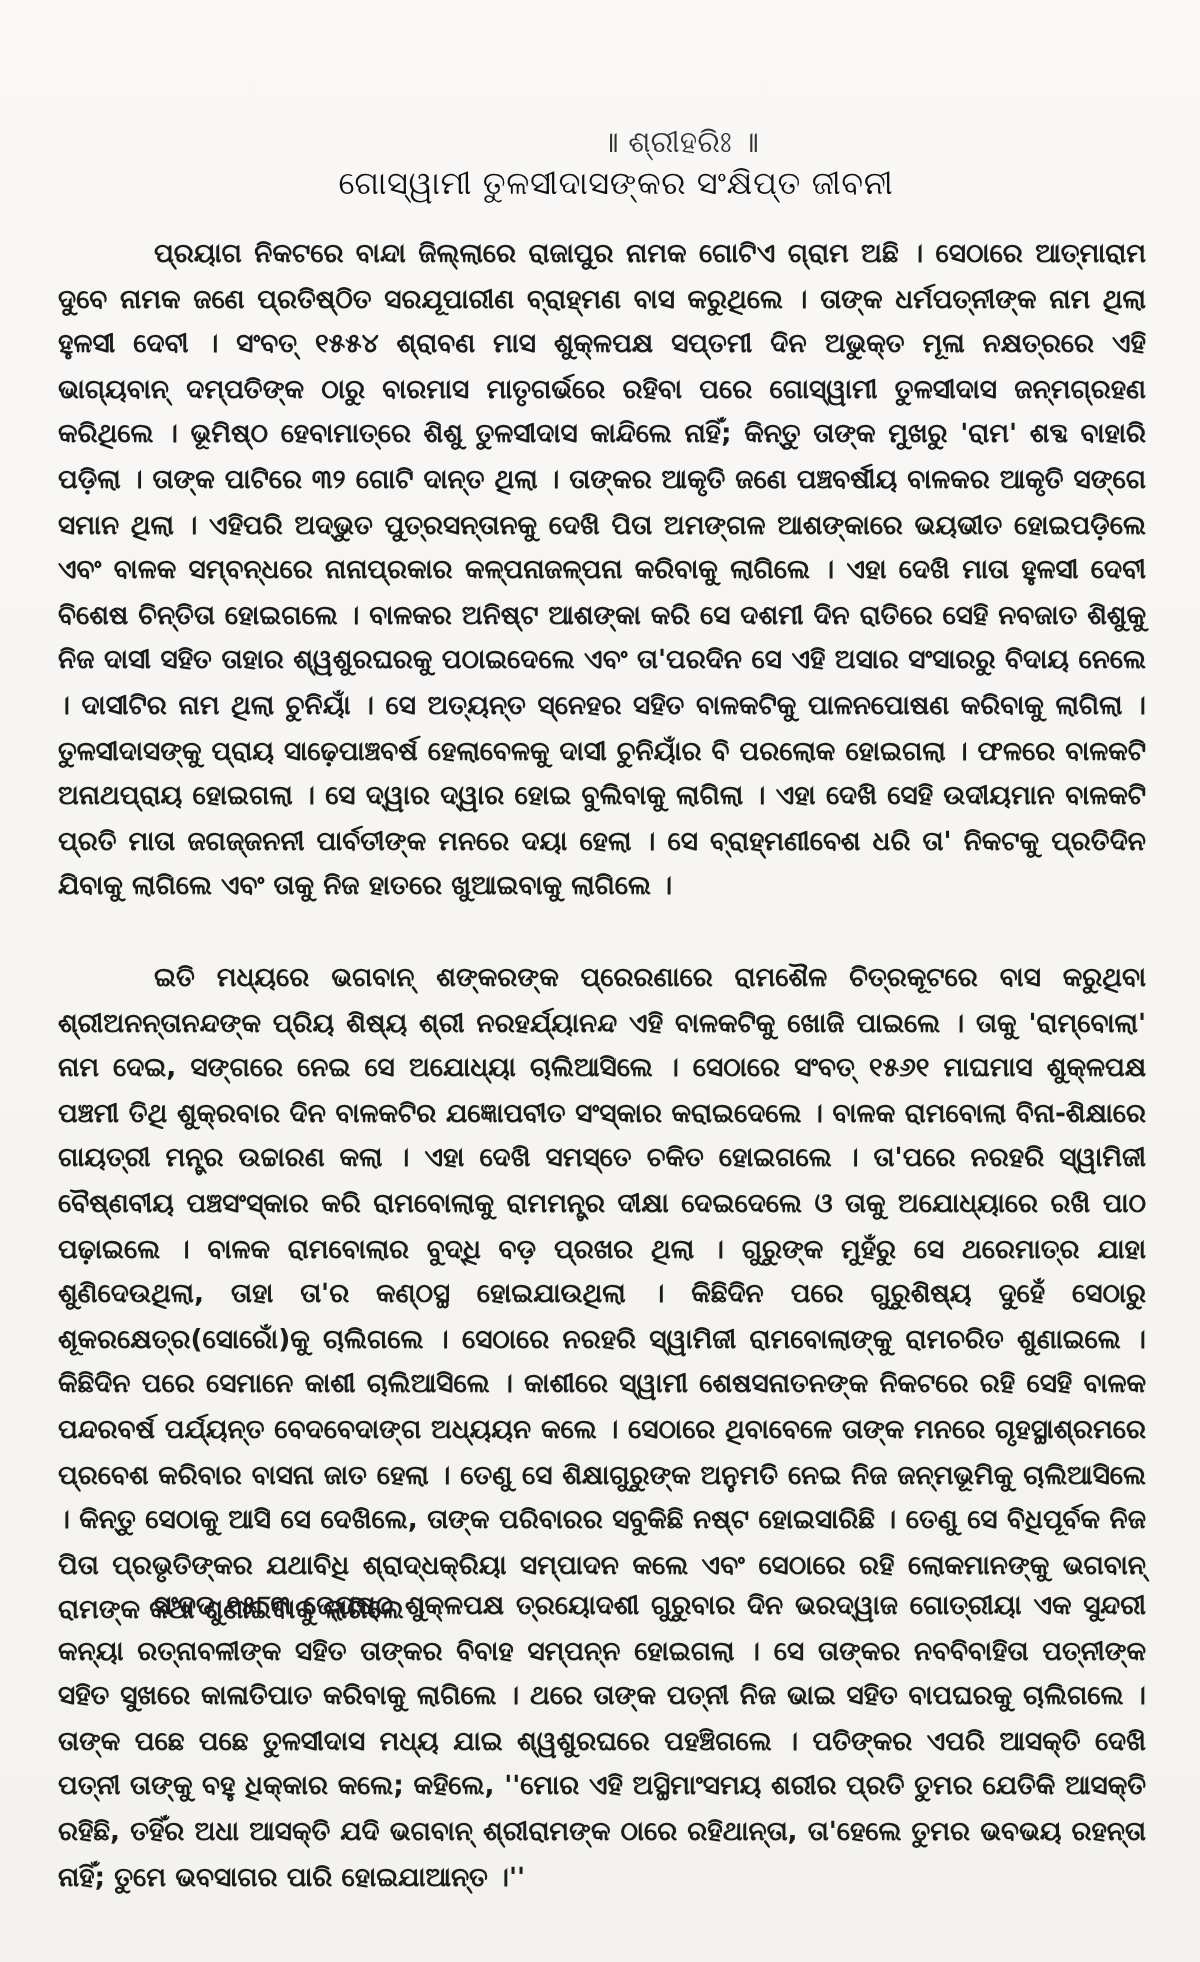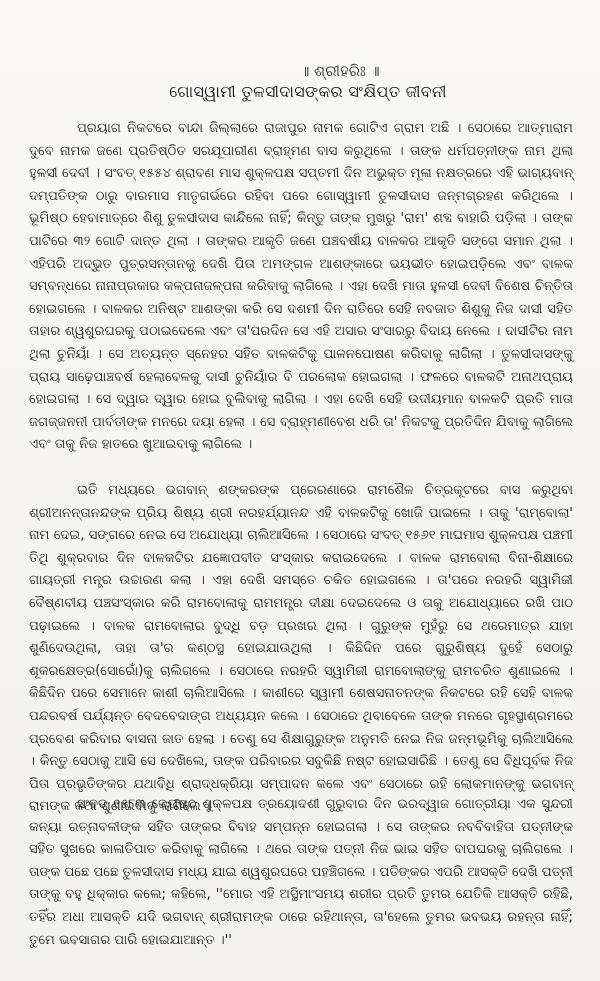--- a/index.html
+++ b/index.html
@@ -20,20 +20,21 @@
   }
   .title {
     position: absolute; top: 82px; left: 8px; width: 600px;
     text-align: center; font-size: 16px; font-weight: normal; color: #111;
     letter-spacing: 0.3px;
   }
   .body-text {
     position: absolute; left: 29px; width: 544px;
     font-size: 13.2px; line-height: 22.6px; text-align: justify;
     color: #1c1c1c;
+    font-weight: bold;
   }
   .body-text p { margin: 0; text-indent: 48px; text-align: justify; }
   #para-1 { top: 117px; }
   #para-2 { top: 479px; }
   #para-3 { top: 793px; }
 </style>
 </head>
 <body>
 
 <div class="page">

